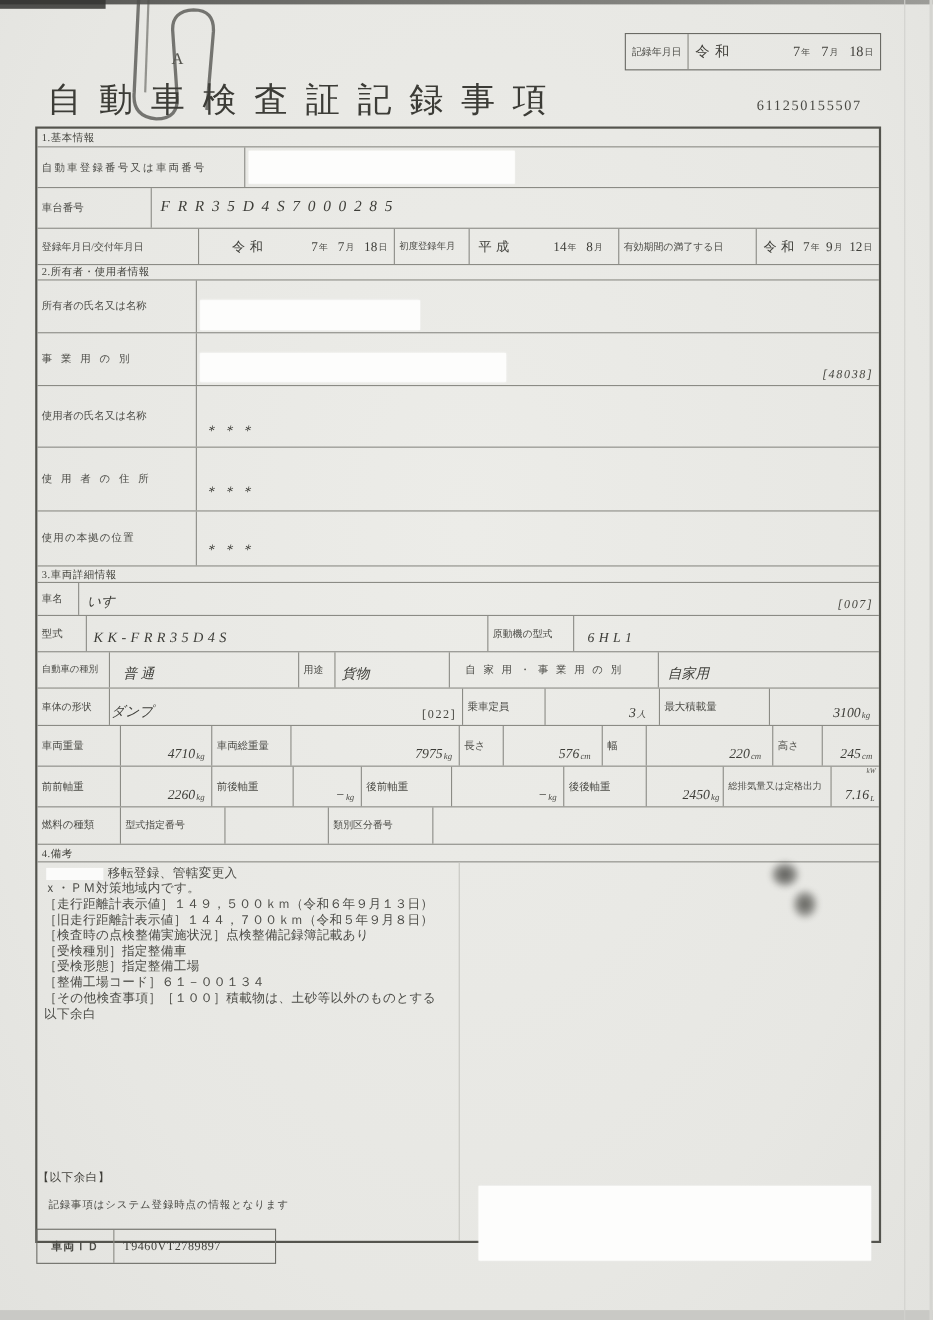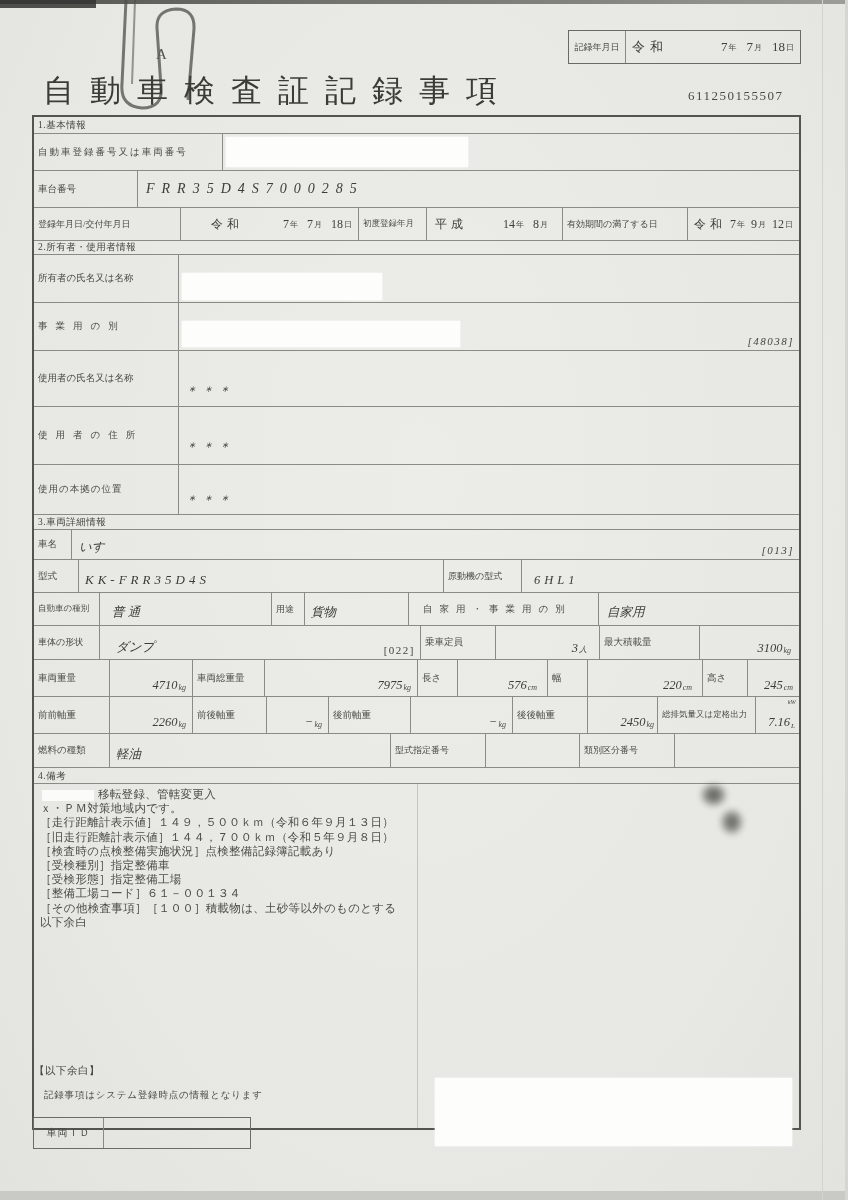--- a/index.html
+++ b/index.html
@@ -48,21 +48,21 @@
   .rdiv{position:absolute;left:383px;top:0;bottom:0;width:1px;background:#c6c6c1;}
   .rtext{padding:3px 6px;font-size:11.5px;line-height:14.2px;color:#4c4c47;letter-spacing:.3px;}
   .redact-inline{display:inline-block;width:52px;height:11px;background:#fbfbfa;vertical-align:middle;margin:0 4px 0 2px;}
   .smudge{left:698px;top:780px;width:52px;height:60px;filter:blur(3px);opacity:.8;
     background:radial-gradient(ellipse 18px 16px at 30% 25%, #2d2d2a 0%, rgba(60,60,56,.55) 55%, transparent 75%),
                radial-gradient(ellipse 16px 18px at 65% 70%, #34342f 0%, rgba(60,60,56,.5) 55%, transparent 75%);}
   
   .notice-h{left:34px;top:1064px;font-size:10.5px;color:#403f3a;letter-spacing:.5px;}
   .notice-t{left:44px;top:1089px;font-size:9.5px;color:#4a4a45;letter-spacing:.8px;}
   .id-box{left:33px;top:1117px;width:218px;height:32px;border:1.5px solid #6c6c66;display:flex;box-sizing:border-box;}
-  .id-label{flex:0 0 69px;border-right:1px solid #8a8a84;font-size:10px;display:flex;align-items:center;justify-content:center;letter-spacing:1px;color:#4b4b46;}
+  .id-label{flex:0 0 69px;border-right:1px solid #8a8a84;font-size:10px;display:flex;align-items:center;justify-content:center;letter-spacing:1px;color:#4b4b46;font-weight:bold;}
   .id-val{flex:1;display:flex;align-items:center;padding-left:8px;font-size:11px;letter-spacing:.5px;color:#3e3e39;}
   .kw-top{position:absolute;top:1px;right:3px;font-size:6.5px;color:#4b4b46;}
   .lsub{font-size:7px;margin-left:1px;}
 </style>
 </head>
 <body>
 
 <div id="page">
 
   <div class="abs edge-top"></div>
@@ -162,40 +162,40 @@
       <div class="cell val" style="flex:1;letter-spacing:4px;padding-bottom:5px">＊＊＊</div>
     </div>
 
     <div class="row" style="height:15px">
       <div class="cell nb sec" style="flex:1;padding-top:1px">3.車両詳細情報</div>
     </div>
     <div class="row" style="height:30px">
       <div class="cell nb lab" style="flex:0 0 37px">車名</div>
       <div class="cell val" style="flex:1;padding-left:7px">
         <span>いすゞ</span>
-        <span class="code-tag">[013]</span>
+        <span class="code-tag">[007]</span>
       </div>
     </div>
     <div class="row" style="height:33px">
       <div class="cell nb lab" style="flex:0 0 44px">型式</div>
       <div class="cell val" style="flex:0 0 365px;font-size:13px;letter-spacing:4px;padding-bottom:4px">KK-FRR35D4S</div>
       <div class="cell lab" style="flex:0 0 78px;font-size:9px">原動機の型式</div>
       <div class="cell val" style="flex:1;letter-spacing:4px;padding-left:12px;padding-bottom:4px">6HL1</div>
     </div>
     <div class="row" style="height:33px">
       <div class="cell nb lab" style="flex:0 0 65px;font-size:8.5px">自動車の種別</div>
       <div class="cell val" style="flex:0 0 172px;padding-left:12px;padding-bottom:4px">普 通</div>
       <div class="cell lab" style="flex:0 0 33px;font-size:9px">用途</div>
       <div class="cell val" style="flex:0 0 104px;padding-bottom:4px">貨物</div>
       <div class="cell lab" style="flex:0 0 190px;letter-spacing:7px;padding-left:14px">自家用・事業用の別</div>
       <div class="cell val" style="flex:1;padding-left:8px;padding-bottom:4px">自家用</div>
     </div>
     <div class="row" style="height:34px">
       <div class="cell nb lab" style="flex:0 0 65px;font-size:9px">車体の形状</div>
-      <div class="cell val" style="flex:0 0 321px;padding-left:16px;font-style:italic">
+      <div class="cell val" style="flex:0 0 321px;padding-left:1px;font-style:italic">
         <span>ダンプ</span>
         <span class="code-tag" style="font-style:normal">[022]</span>
       </div>
       <div class="cell lab" style="flex:0 0 75px">乗車定員</div>
       <div class="cell val right" style="flex:0 0 104px;padding-right:12px">
         <span>3</span>
           <span class="u">人</span>
       </div>
       <div class="cell lab" style="flex:0 0 100px">最大積載量</div>
       <div class="cell val right" style="flex:1;padding-right:8px">
@@ -253,21 +253,20 @@
       </div>
       <div class="cell lab" style="flex:0 0 98px;font-size:8.5px">総排気量又は定格出力</div>
       <div class="cell val right" style="flex:1;padding-right:4px">
         <span class="kw-top">kW</span>
         <span>7.16</span>
           <span class="lsub">L</span>
       </div>
     </div>
     <div class="row" style="height:34px">
       <div class="cell nb lab" style="flex:0 0 75px">燃料の種類</div>
-      <div class="cell val" style="flex:0 0 281px;padding-bottom:4px">軽油</div>
       <div class="cell lab" style="flex:0 0 95px;font-size:9px">型式指定番号</div>
       <div class="cell val" style="flex:0 0 94px"></div>
       <div class="cell lab" style="flex:0 0 95px;font-size:9px">類別区分番号</div>
       <div class="cell val" style="flex:1"></div>
     </div>
 
     <div class="row" style="height:16px">
       <div class="cell nb sec" style="flex:1">4.備考</div>
     </div>
     <div class="row" style="height:345px">
@@ -288,17 +287,18 @@
       </div>
     </div>
   </div>
 
   <div class="abs smudge"></div>
 
   <div class="abs notice-h">【以下余白】</div>
   <div class="abs notice-t">記録事項はシステム登録時点の情報となります</div>
   <div class="abs id-box">
     <div class="id-label">車両ＩＤ</div>
+    <div class="id-val">T9460VT2789897</div>
   </div>
 
   <div class="abs redact" style="left:435px;top:1078px;width:357px;height:68px"></div>
 
 </div>
 
 </body></html>

